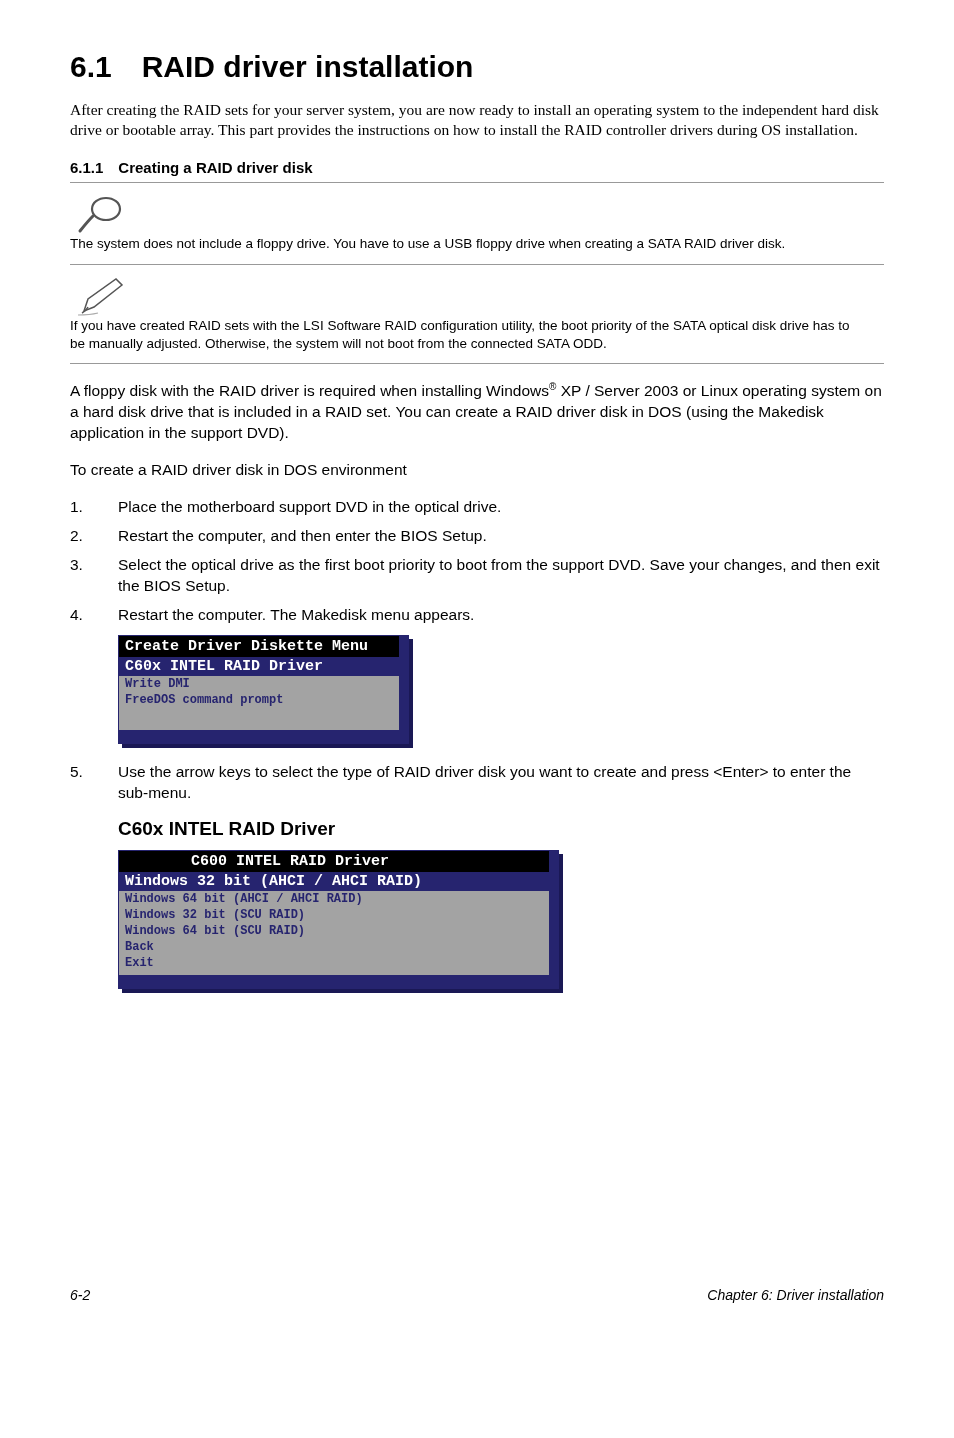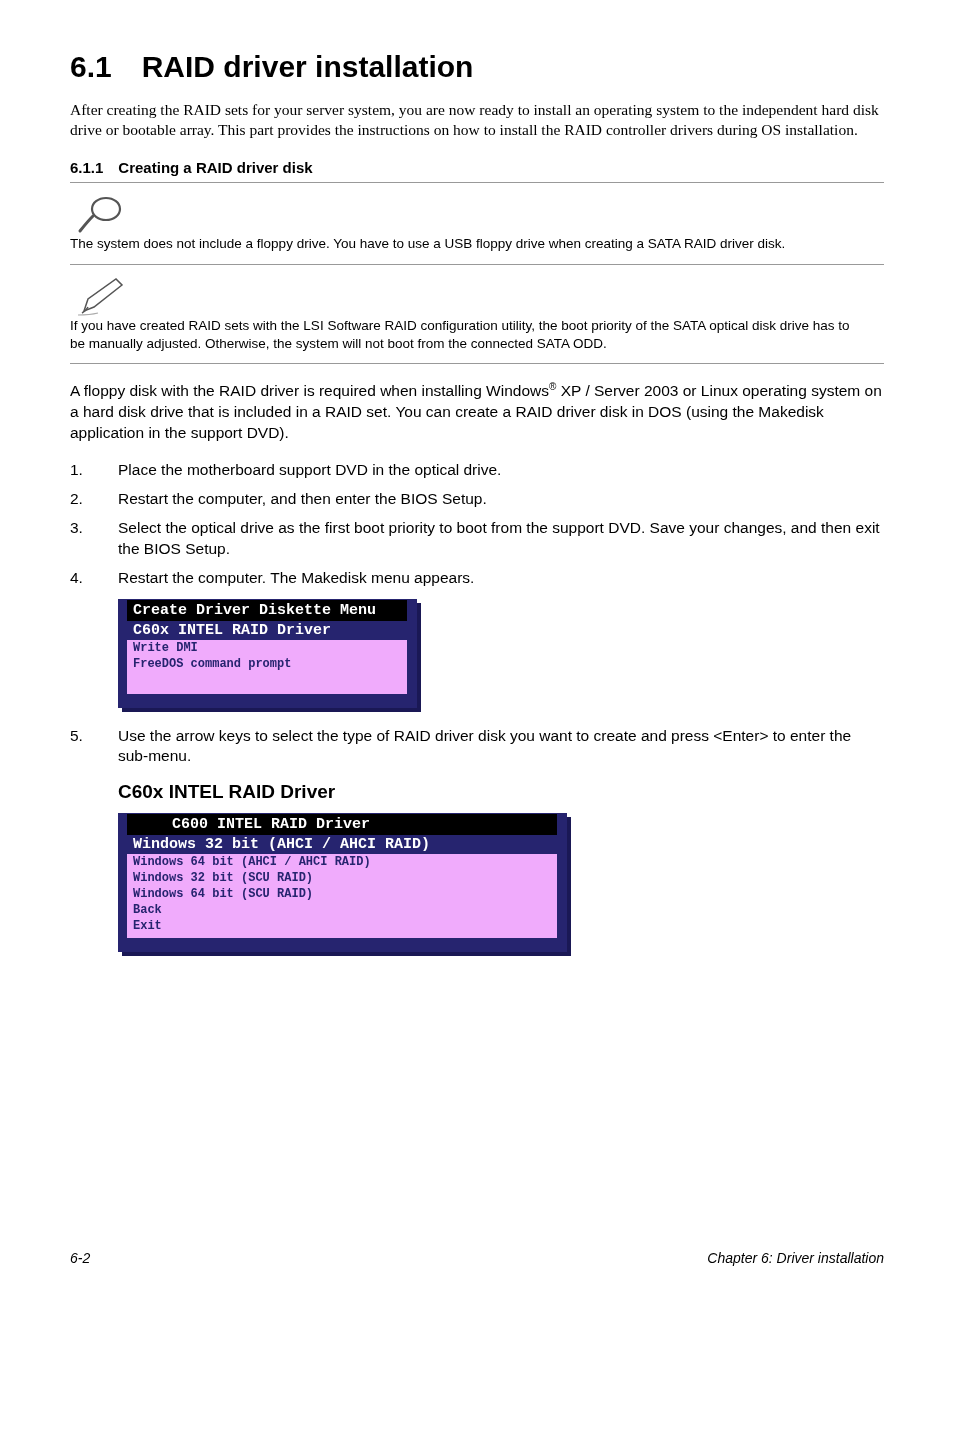--- a/index.html
+++ b/index.html
@@ -89,24 +89,23 @@
       margin-top: 10px;
       margin-bottom: 18px;
     }
     .menu-frame {
       background: #26246f;
       padding: 1px 10px 14px 1px;
       display: inline-block;
       box-shadow: 4px 4px 0 #1a1855;
     }
     .menu-inner {
-      background: #f0abfc;
+      background: #a3a3a3;
       padding: 0;
       border: 0;
-      margin-left: 8px;
     }
     .menu-title-bar {
       background: #000;
       color: #fff;
       font-family: "Courier New", monospace;
       font-weight: bold;
       font-size: 15px;
       padding: 2px 6px;
       white-space: pre;
     }
@@ -122,21 +121,21 @@
     .menu-item {
       color: #26246f;
       font-family: "Courier New", monospace;
       font-weight: bold;
       font-size: 12px;
       padding: 1px 6px;
       white-space: pre;
     }
     .menu1 .menu-inner { min-width: 280px; padding-bottom: 22px;}
     .menu2 .menu-inner { min-width: 430px; padding-bottom: 4px;}
-    .menu2 .menu-title-bar { text-align: left; padding-left: 45px; font-family: Liberation Mono, monospace; }
+    .menu2 .menu-title-bar { text-align: left; padding-left: 72px; font-family: Liberation Mono, monospace; }
     h3 {
       font-size: 19px;
       font-weight: bold;
       margin: 14px 0 10px 48px;
     }
     .footer {
       display: flex;
       justify-content: space-between;
       font-size: 14px;
       border-top: none;
@@ -173,20 +172,21 @@
         <path d="M 2 40 Q 14 40 22 38" fill="none" stroke="#aaa" stroke-width="1.2"></path>
       </svg>
     </div>
     <div class="note-text">If you have created RAID sets with the LSI Software RAID configuration utility, the boot priority of the SATA optical disk drive has to be manually adjusted. Otherwise, the system will not boot from the connected SATA ODD.</div>
   </div>
 
   <p class="body-text">
     <span>A floppy disk with the RAID driver is required when installing Windows</span><sup>®</sup><span> XP / Server 2003 or Linux operating system on a hard disk drive that is included in a RAID set. You can create a RAID driver disk in DOS (using the Makedisk application in the support DVD).</span>
   </p>
 
+  <p class="body-text">To create a RAID driver disk in DOS environment</p>
 
   <ol>
     <li>
         <span class="num">1.</span>
         <span class="li-text">Place the motherboard support DVD in the optical drive.</span>
       </li>
     <li>
         <span class="num">2.</span>
         <span class="li-text">Restart the computer, and then enter the BIOS Setup.</span>
       </li>

